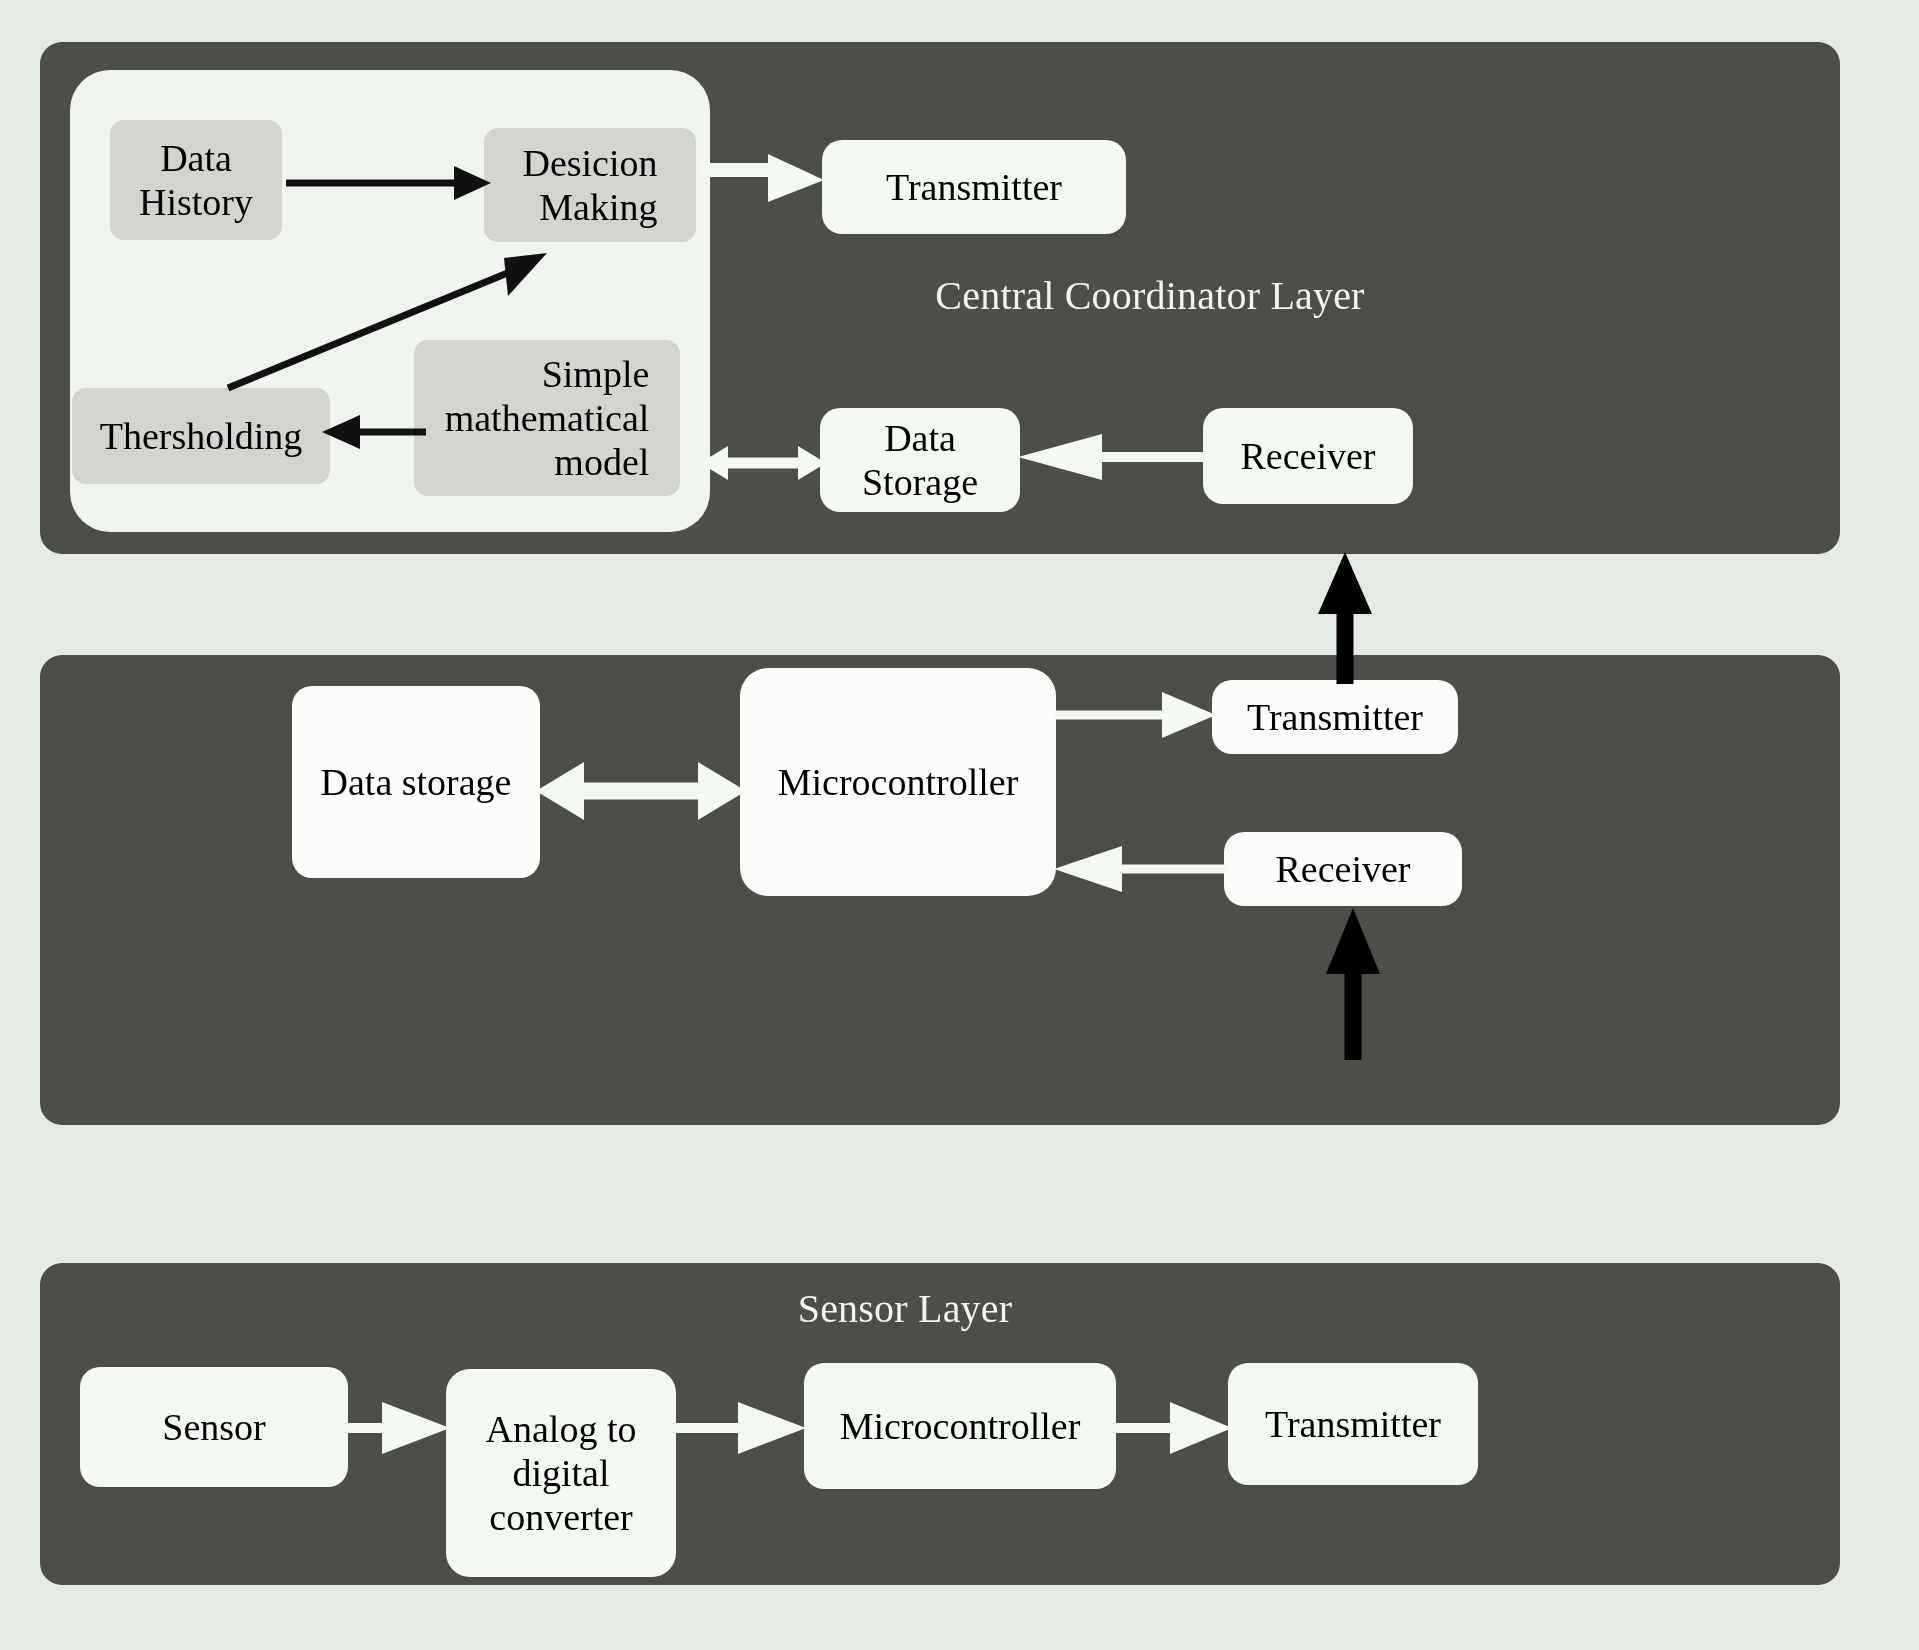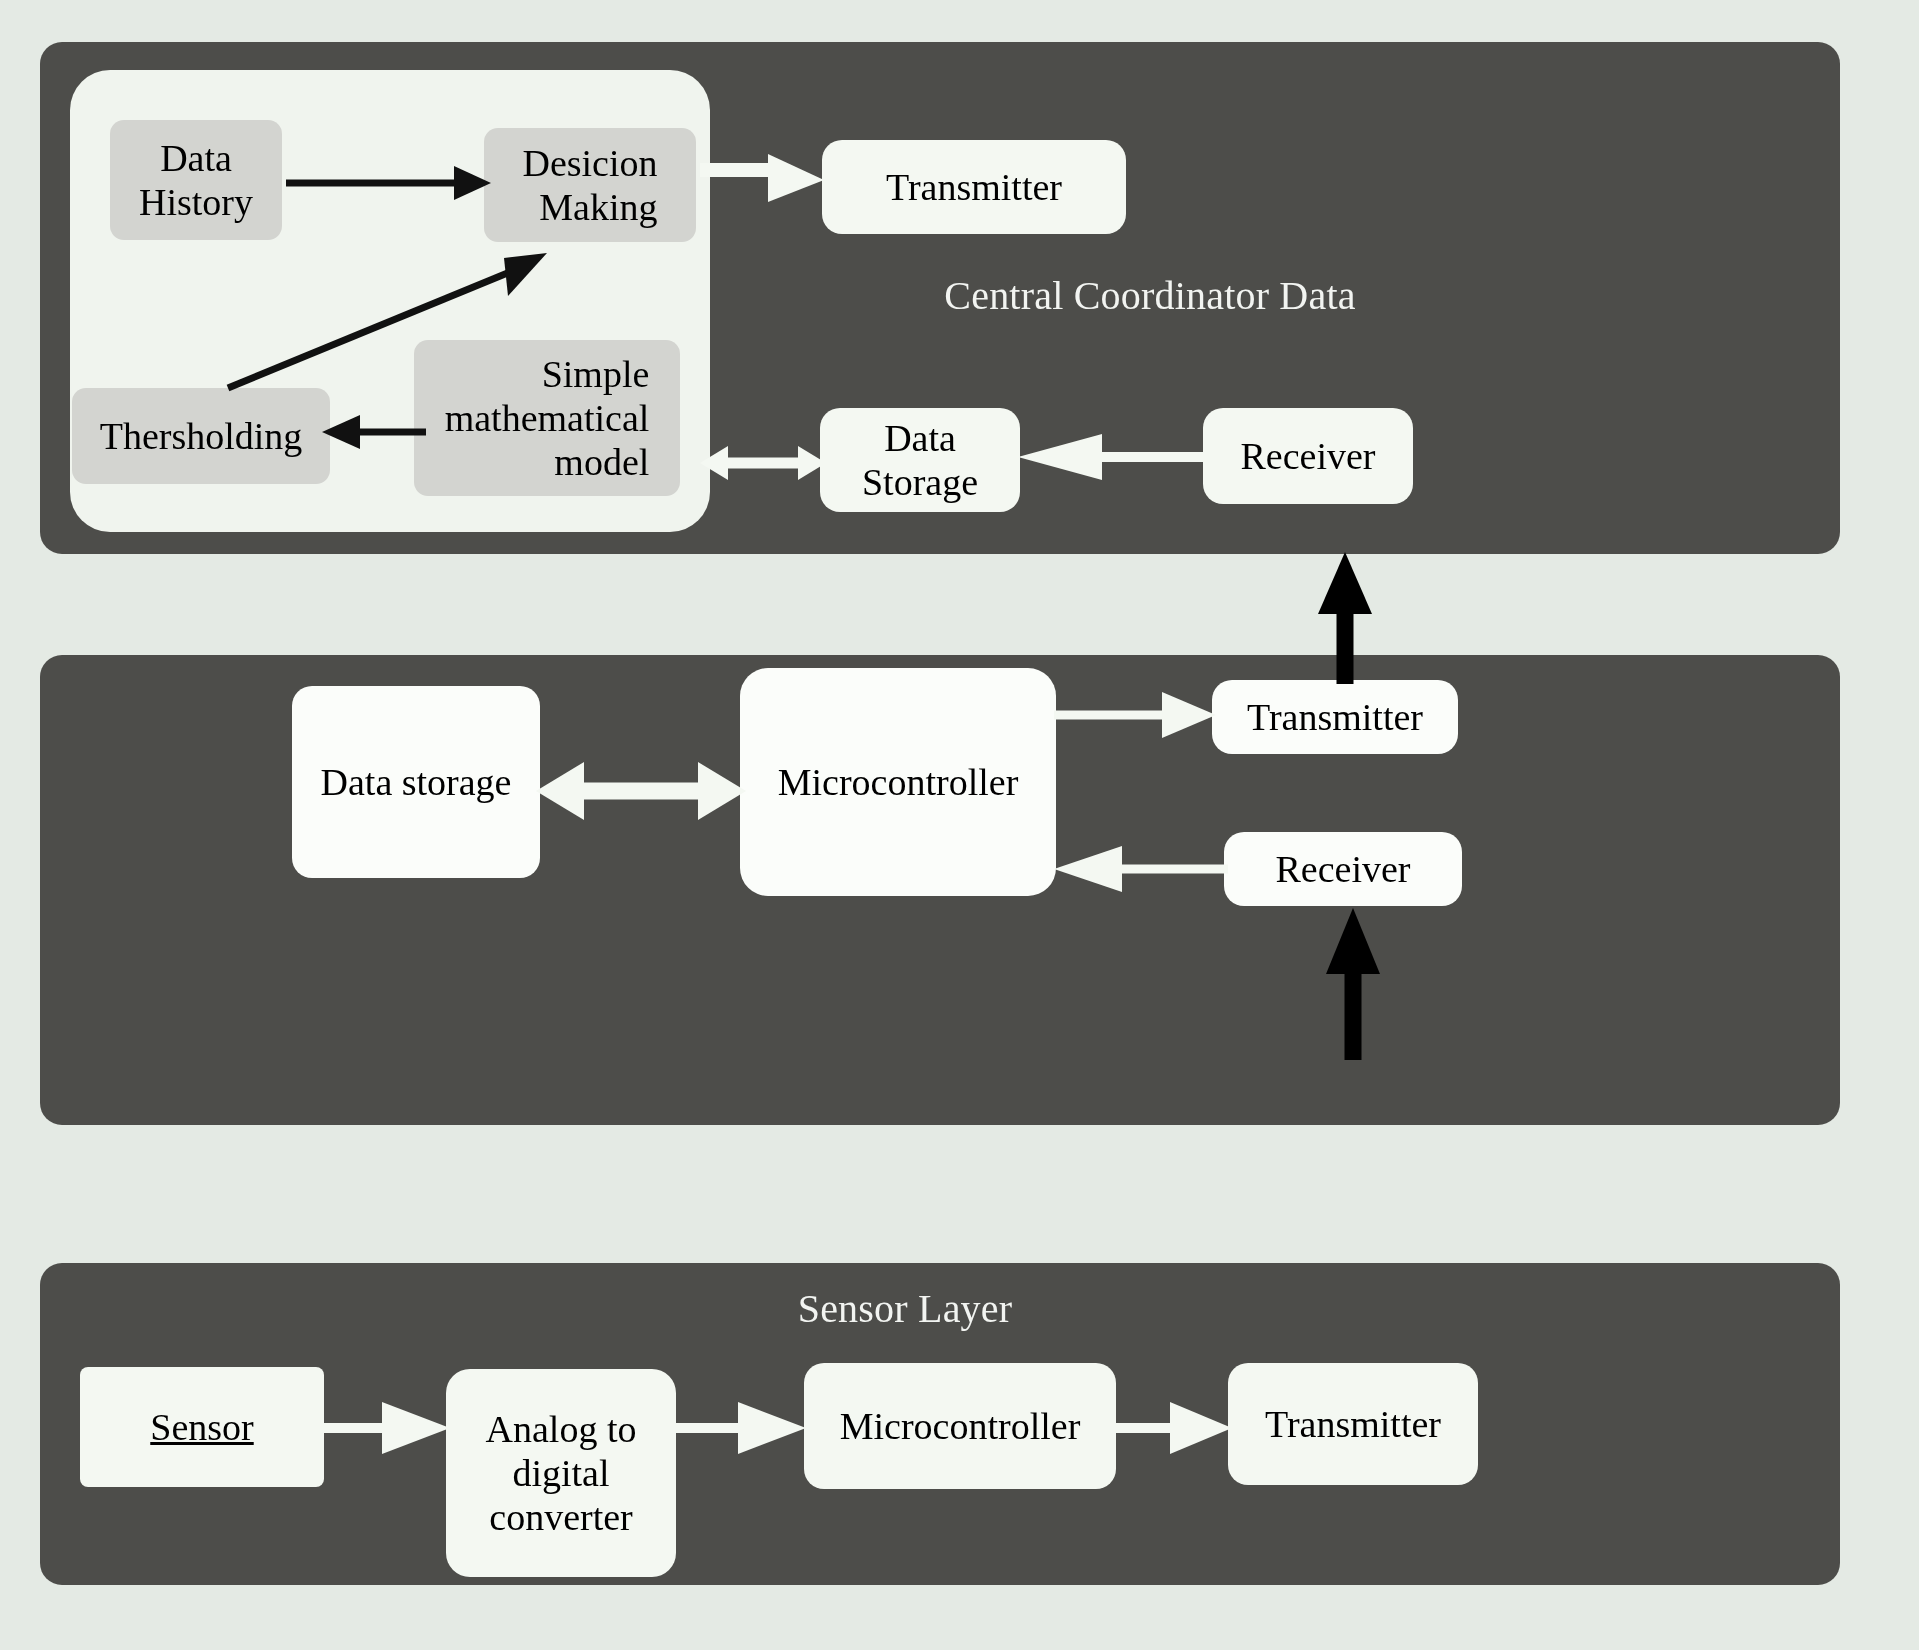--- a/index.html
+++ b/index.html
@@ -60,21 +60,21 @@
 </style>
 </head>
 <body>
 
 <div id="stage">
 
   <div class="layer" style="left:40px; top:42px; width:1800px; height:512px;"></div>
 
   <div class="inner-panel" style="left:70px; top:70px; width:640px; height:462px;"></div>
 
-  <div class="layer-title" style="left:760px; top:273px; width:780px;">Central Coordinator Data</div>
+  <div class="layer-title" style="left:760px; top:273px; width:780px;">Central Coordinator Layer</div>
 
   <div class="box gray" style="left:110px; top:120px; width:172px; height:120px;">Data
 History</div>
 
   <div class="box gray" style="left:484px; top:128px; width:212px; height:114px;text-align:right;">Desicion
 Making</div>
 
   <div class="box gray" style="left:72px; top:388px; width:258px; height:96px;">Thersholding</div>
 
   <div class="box gray" style="left:414px; top:340px; width:266px; height:156px;text-align:right;">Simple
@@ -168,21 +168,21 @@
     <svg width="70" height="132" viewBox="0 0 70 132">
       <line x1="35" y1="132" x2="35" y2="58" stroke="#000" stroke-width="17"></line>
       <polygon points="35,0 62,62 8,62" fill="#000"></polygon>
     </svg>
   </div>
 
   <div class="layer" style="left:40px; top:1263px; width:1800px; height:322px;"></div>
 
   <div class="layer-title" style="left:700px; top:1286px; width:410px;">Sensor Layer</div>
 
-  <div class="box light" style="left:80px; top:1367px; width:244px; height:120px; border-radius:8px;text-decoration:underline;">Sensor</div>
+  <div class="box light" style="left:80px; top:1367px; width:268px; height:120px; border-radius:20px;">Sensor</div>
 
   <div class="box light" style="left:446px; top:1369px; width:230px; height:208px; border-radius:24px;">Analog to
 digital
 converter</div>
 
   <div class="box light" style="left:804px; top:1363px; width:312px; height:126px; border-radius:20px;">Microcontroller</div>
 
   <div class="box light" style="left:1228px; top:1363px; width:250px; height:122px; border-radius:20px;">Transmitter</div>
 
   <div class="arrow" style="left:322px; top:1398px;">

